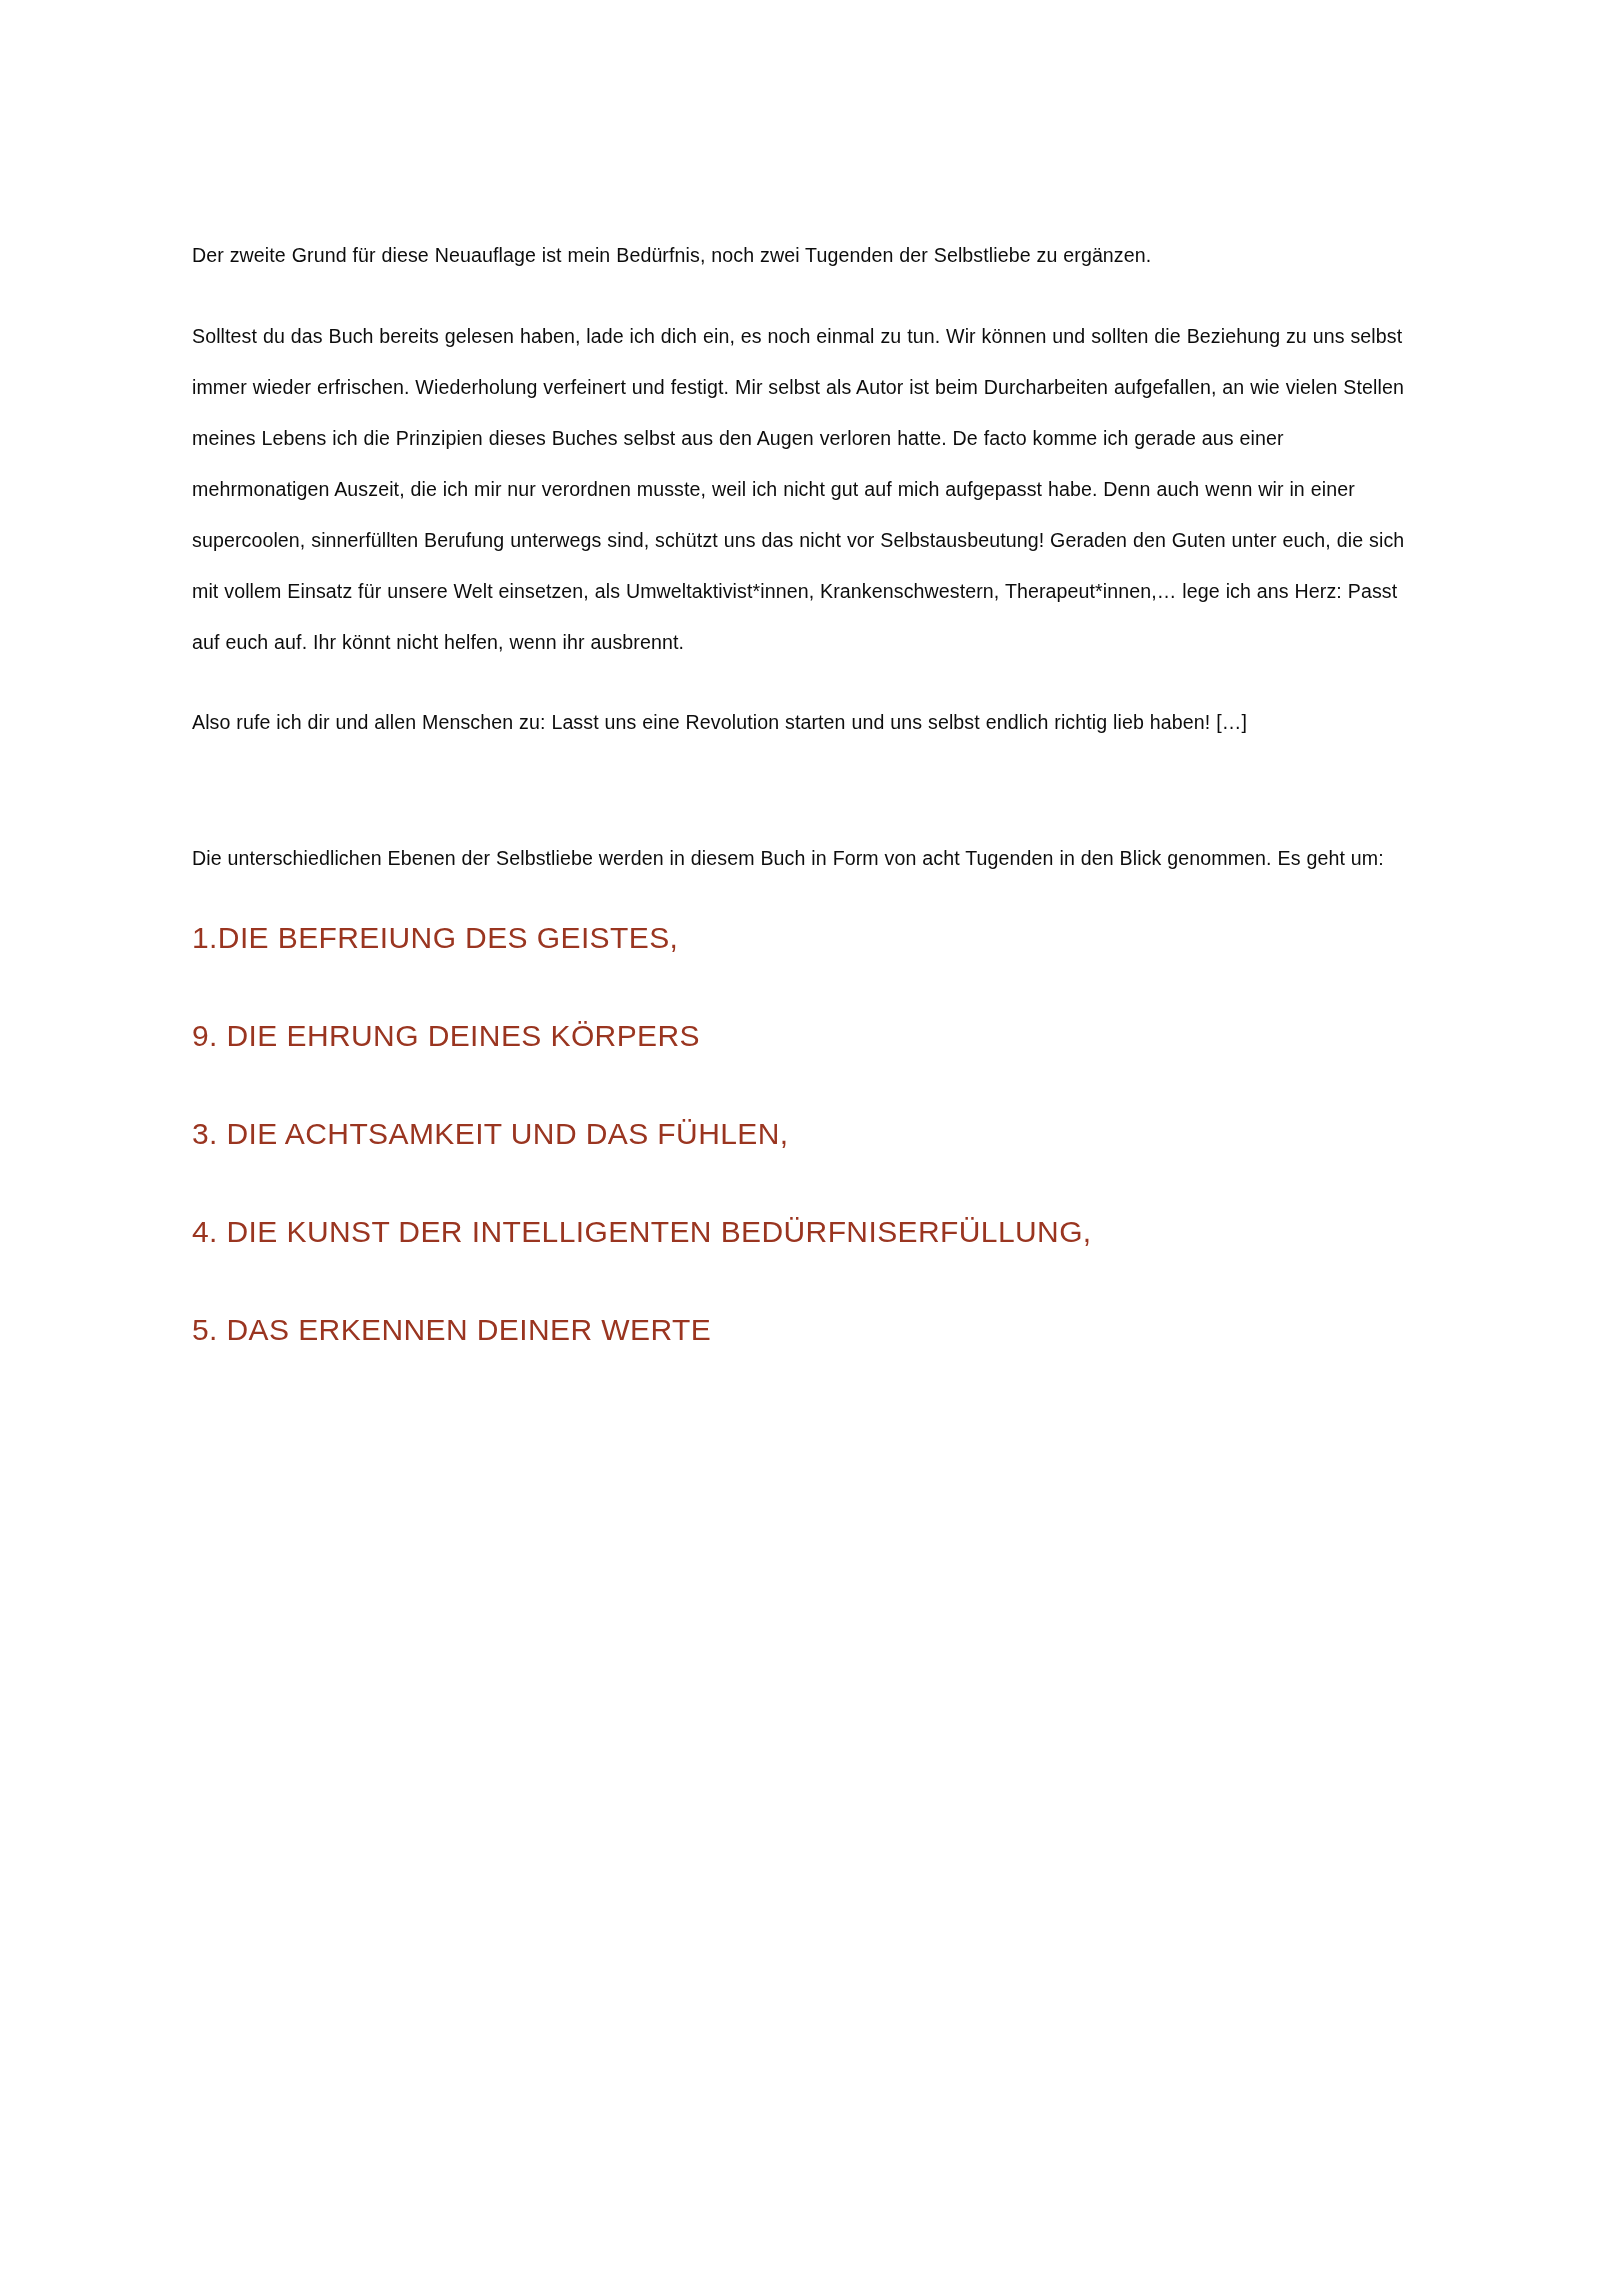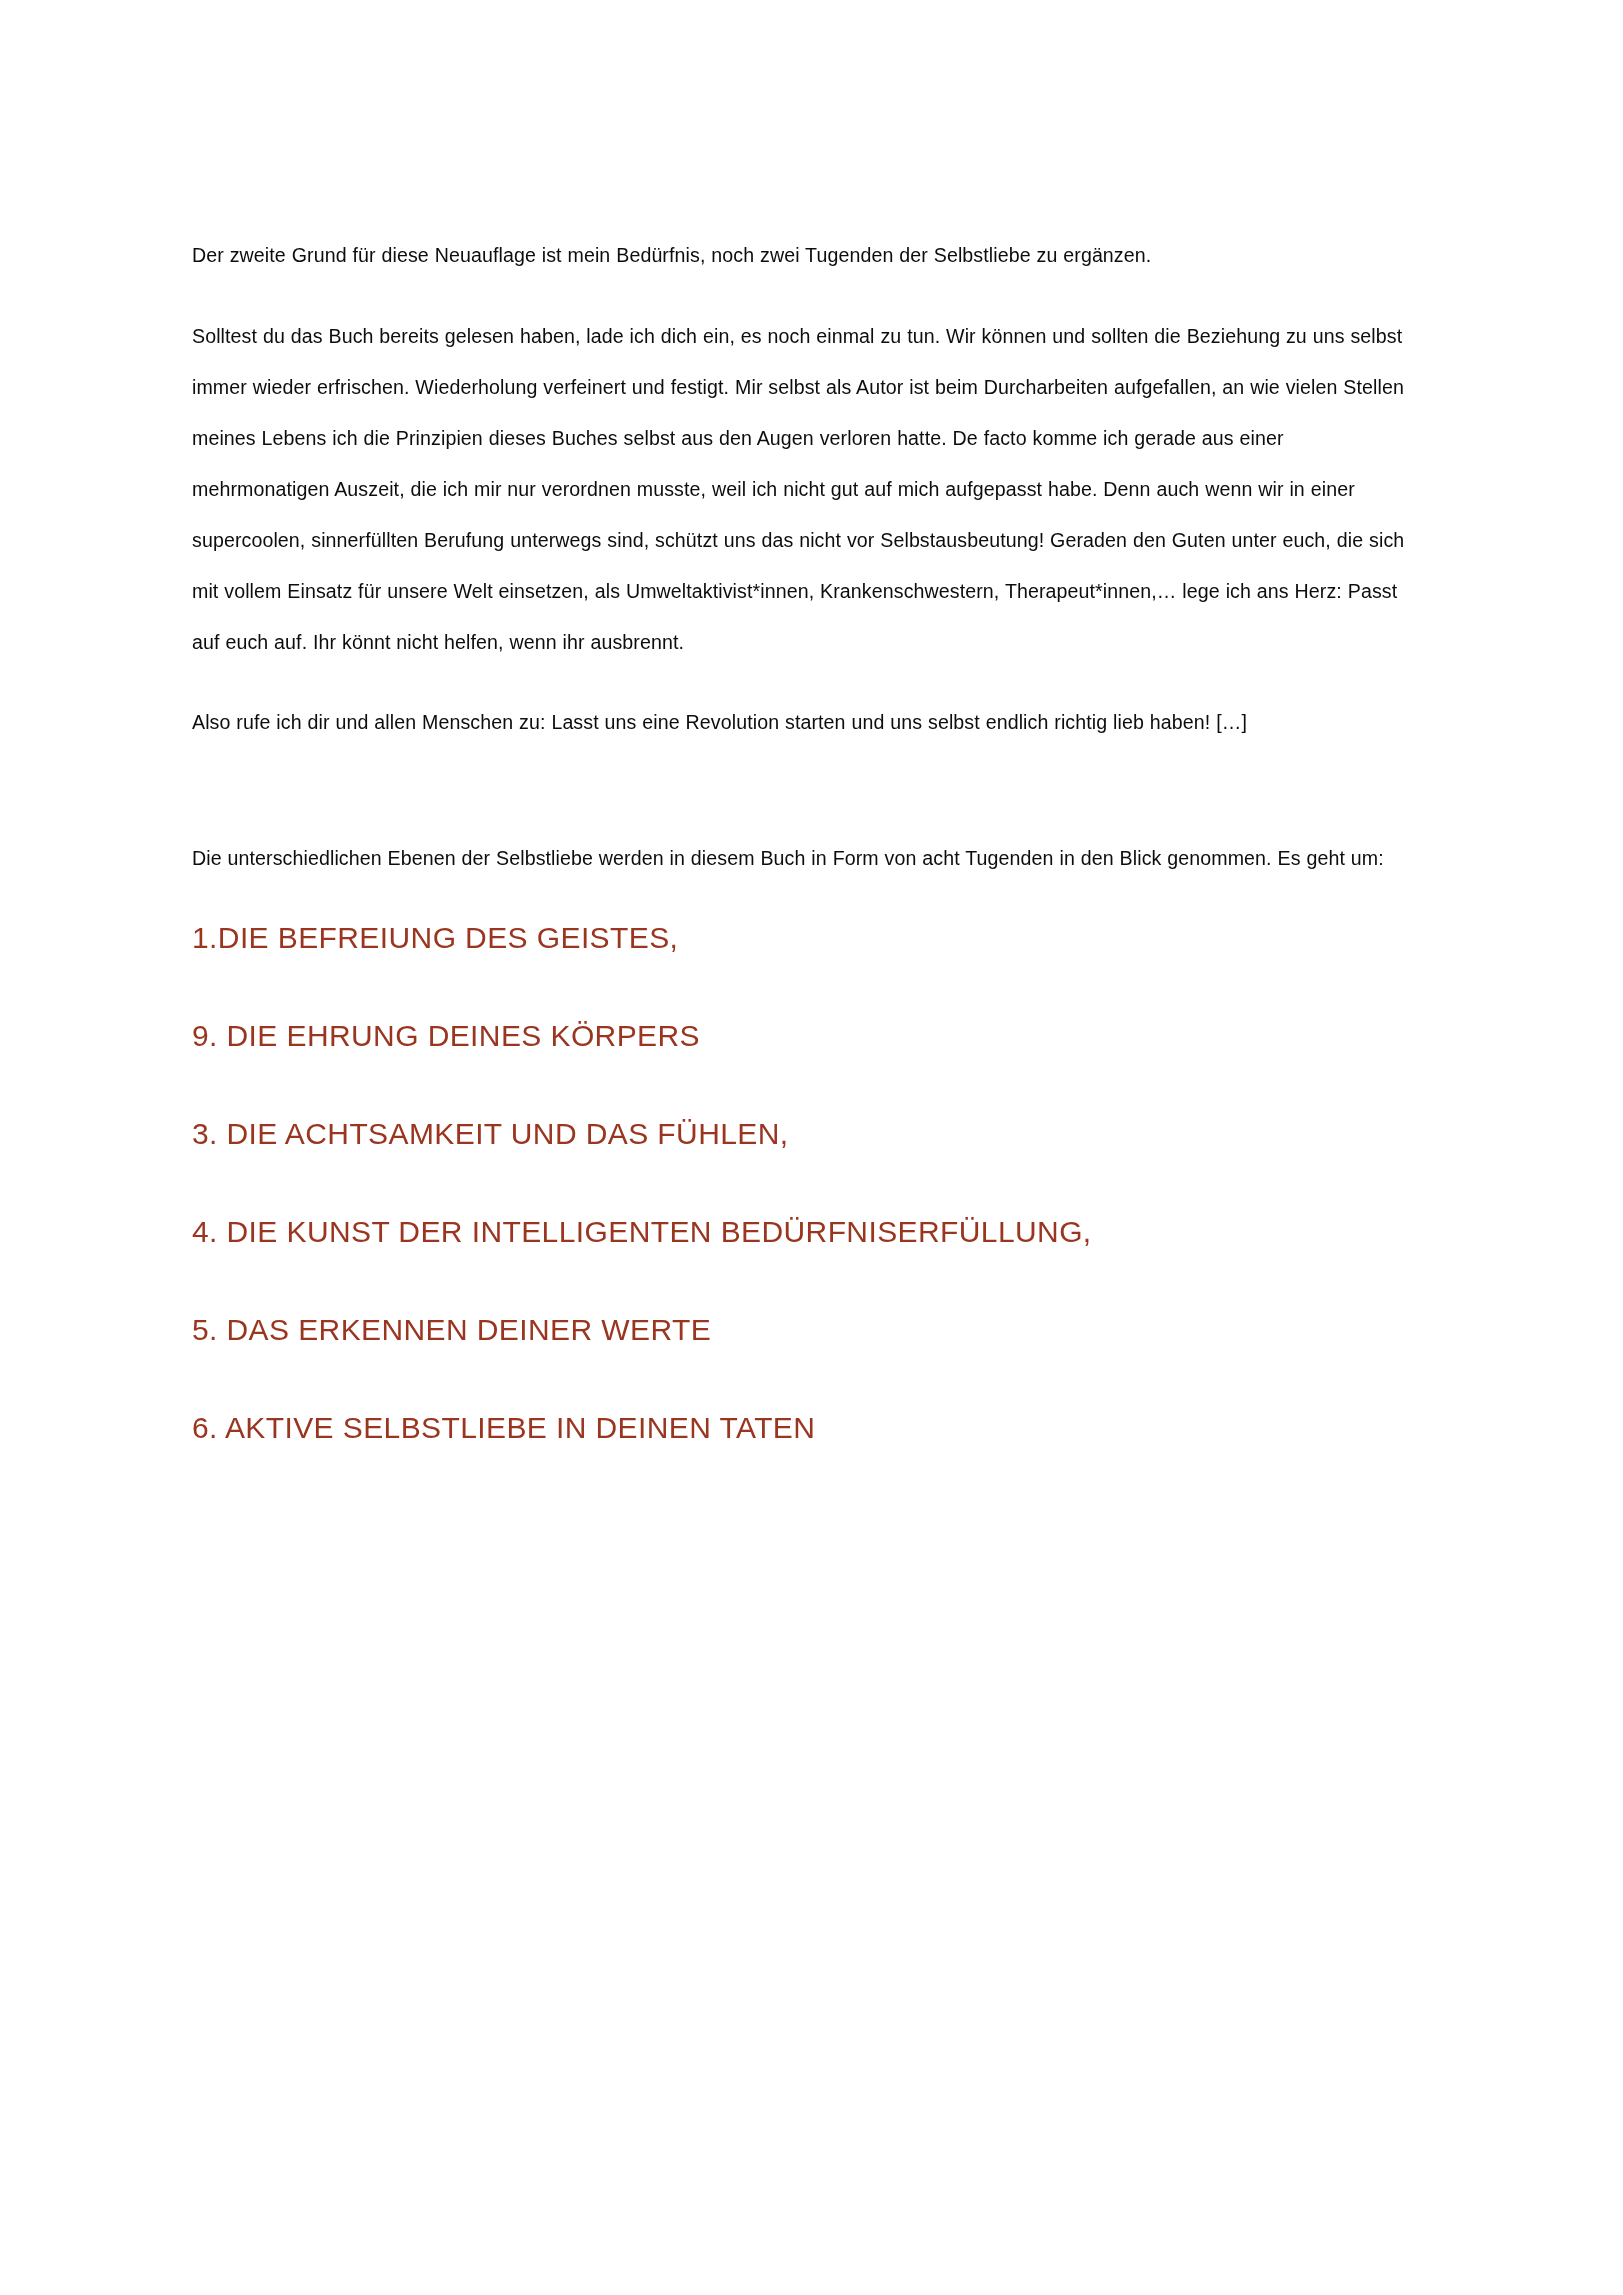--- a/index.html
+++ b/index.html
@@ -100,18 +100,17 @@
     <div class="intro-block">
       <p class="para">Die unterschiedlichen Ebenen der Selbstliebe werden in diesem Buch in Form von acht Tugenden in den Blick genommen. Es geht um:</p>
     </div>
 
     <ul class="virtue-list">
       <li class="virtue-item">1.DIE BEFREIUNG DES GEISTES,</li>
       <li class="virtue-item">9. DIE EHRUNG DEINES KÖRPERS</li>
       <li class="virtue-item">3. DIE ACHTSAMKEIT UND DAS FÜHLEN,</li>
       <li class="virtue-item">4. DIE KUNST DER INTELLIGENTEN BEDÜRFNISERFÜLLUNG,</li>
       <li class="virtue-item">5. DAS ERKENNEN DEINER WERTE</li>
-      <li class="virtue-item">6. AKTIVE SELBSTLIEBE IN DEINEN TATEN</li>
     </ul>
 
   </div>
 </div>
 
 
 </body></html>

